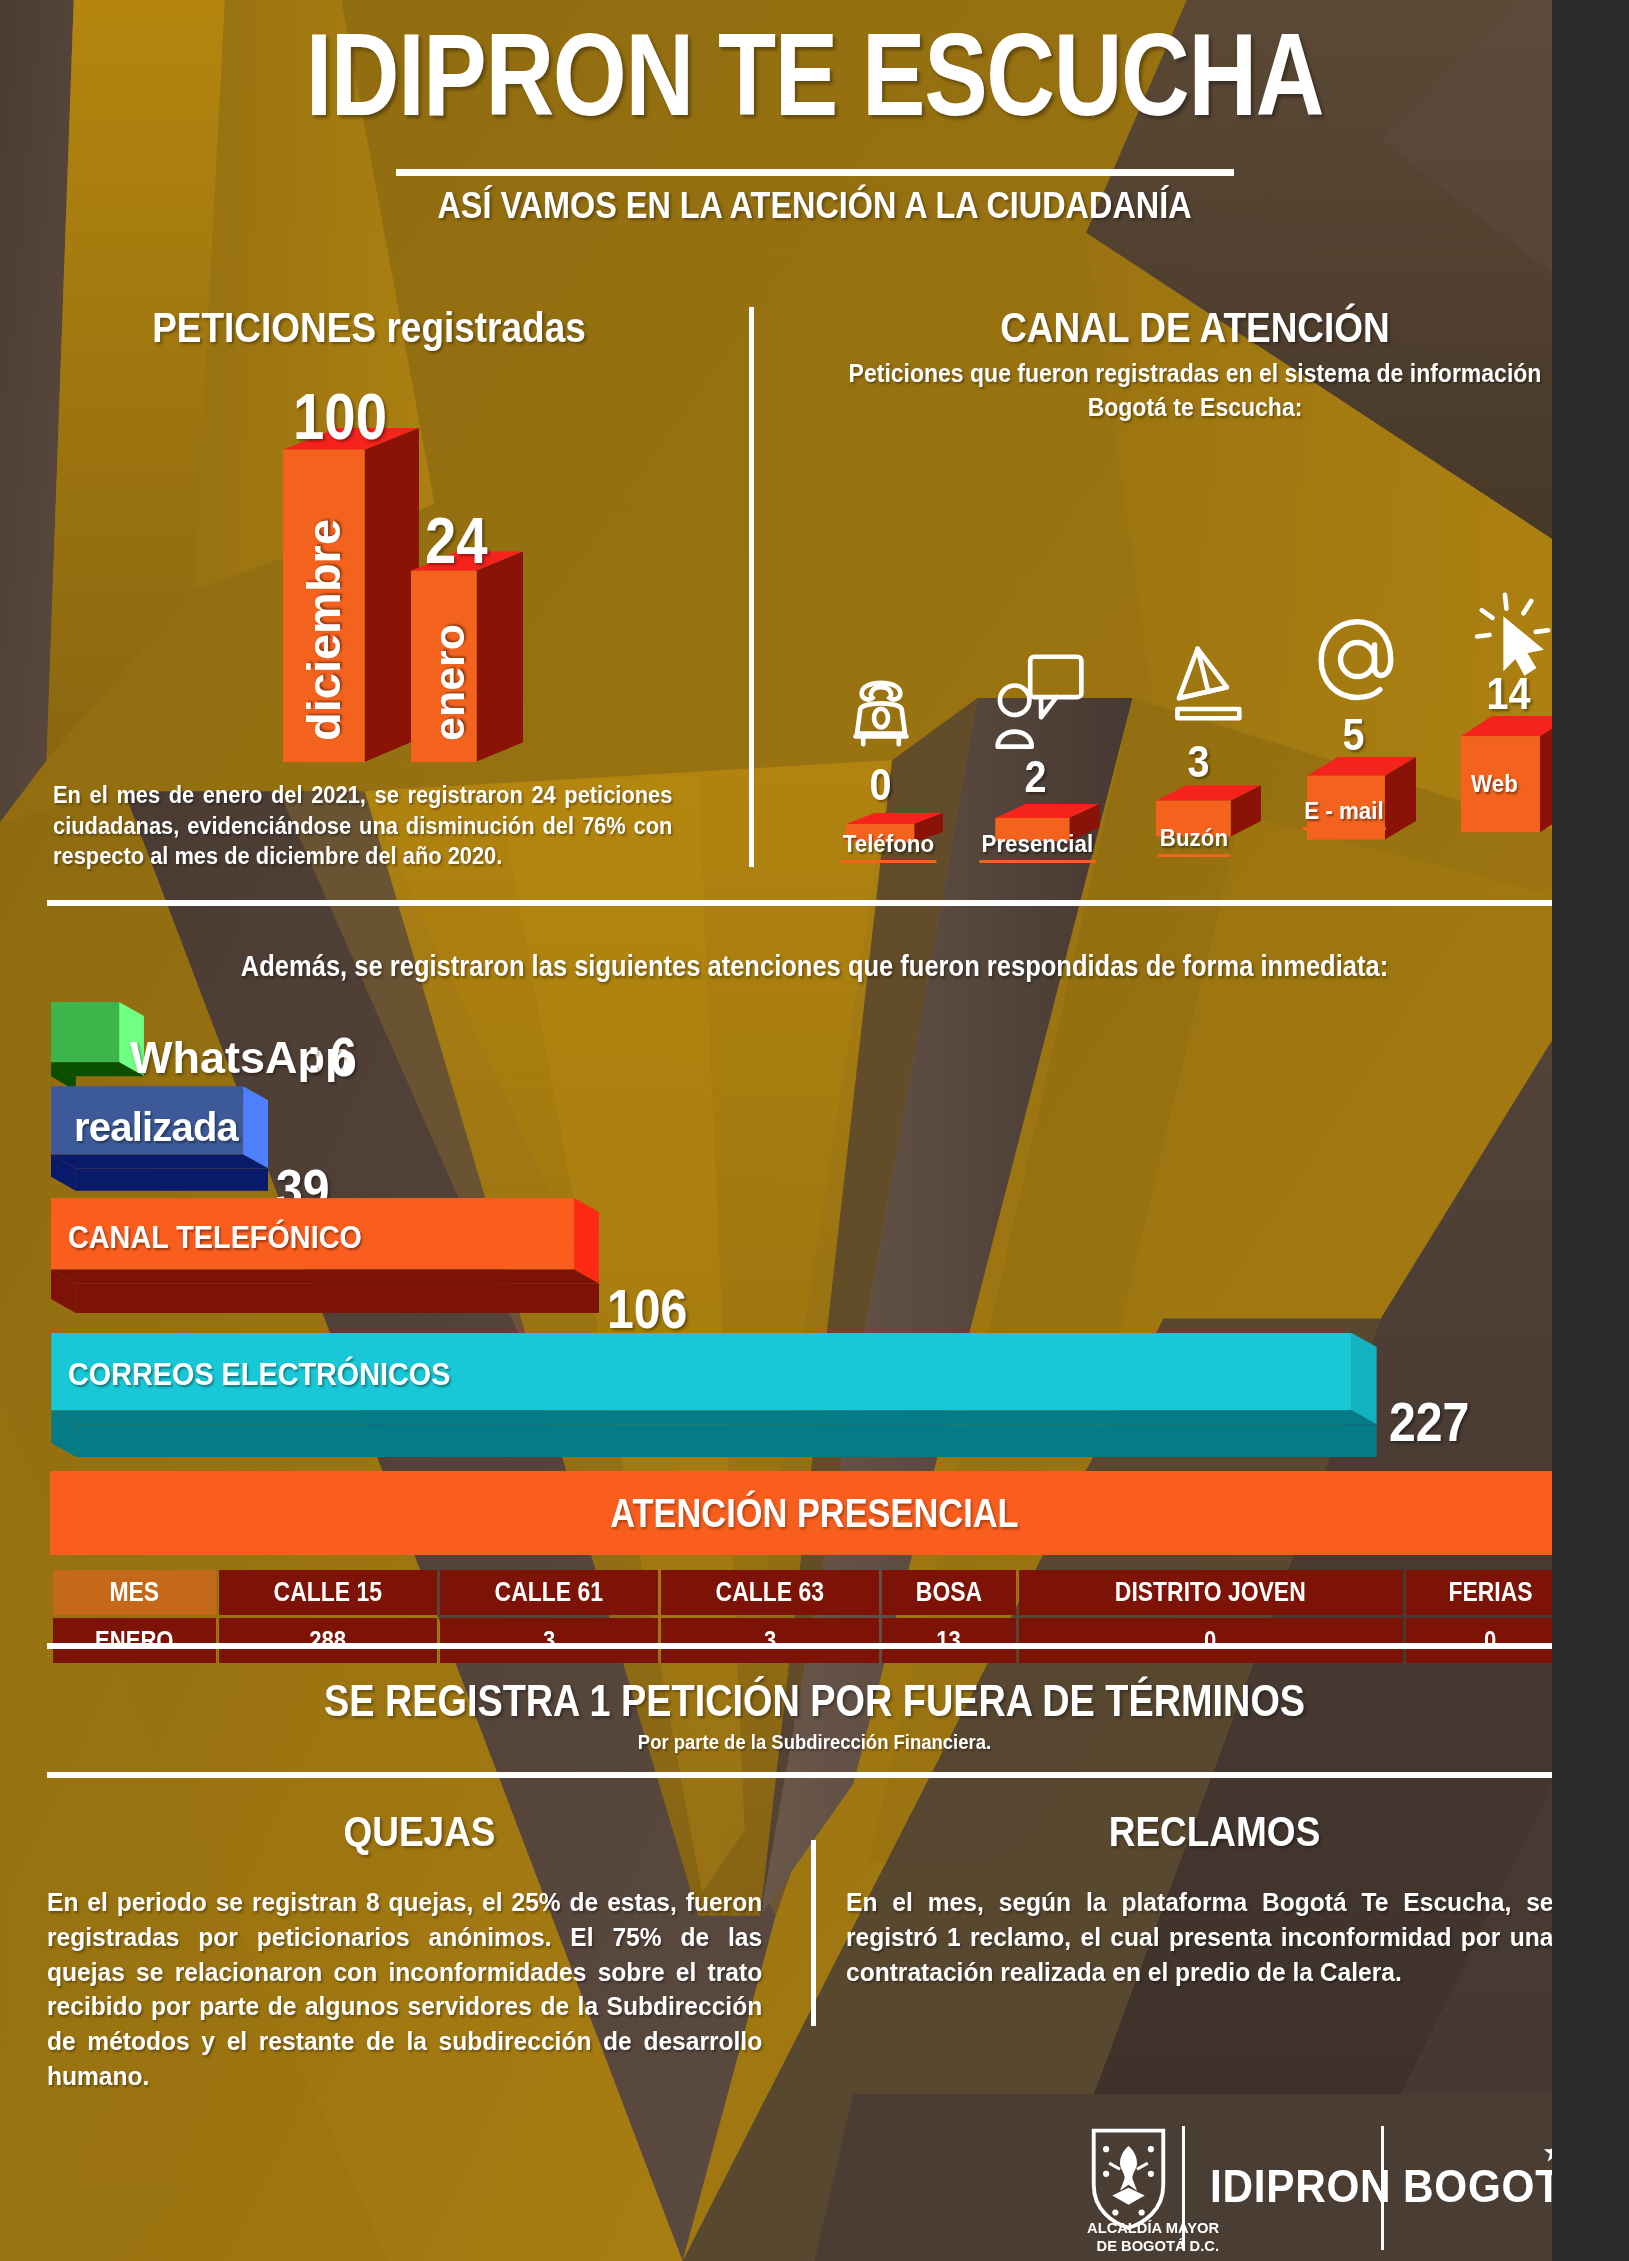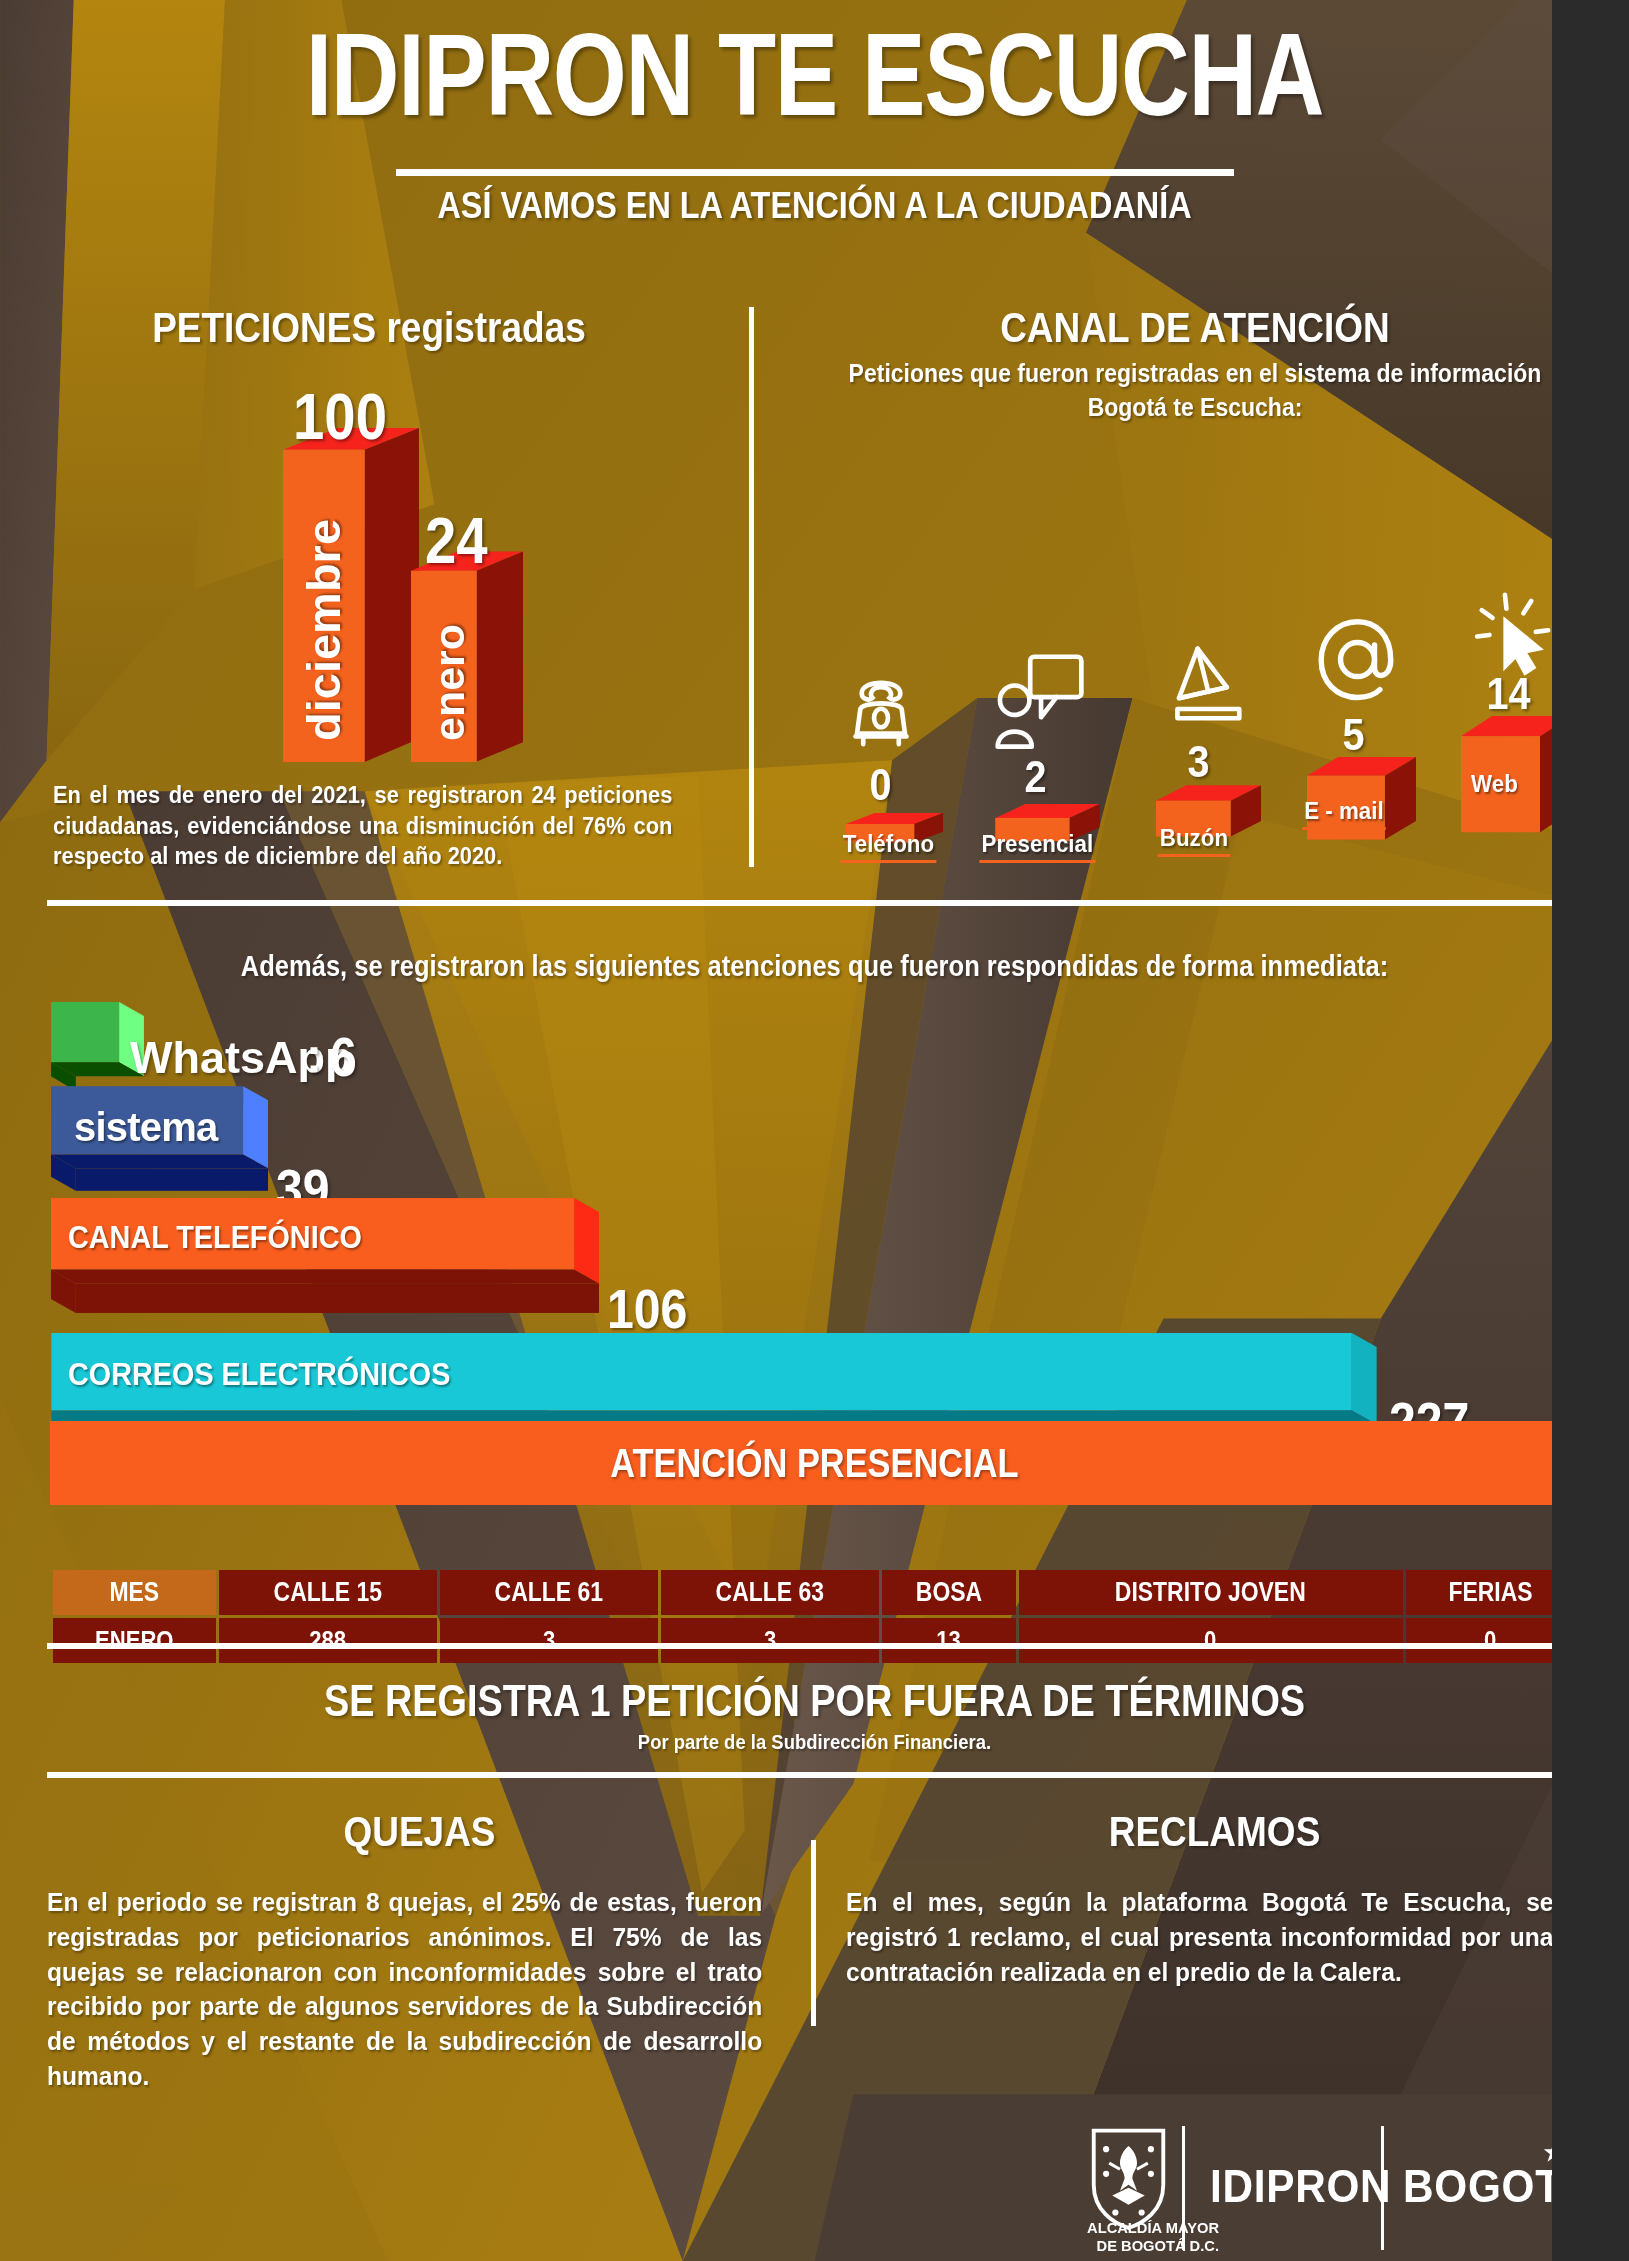--- a/index.html
+++ b/index.html
@@ -103,21 +103,21 @@
   
   .hbar { position:absolute; }
   .hval {
     position:absolute; color:#fff; font-weight:bold; font-size:56px;
     text-shadow:2.3px 2.3px 3.1px rgba(0,0,0,.4);
     transform:scaleX(.86); transform-origin:left center;
   }
 
   
   #tbl-banner {
-    position:absolute; left:50px; top:1421px; width:1528px; height:84px;
+    position:absolute; left:50px; top:1471px; width:1528px; height:84px;
     background:#FA5E1E; display:flex; align-items:center; justify-content:center;
   }
   #tbl-banner span {
     color:#fff; font-size:40px; font-weight:bold;
     transform:scaleX(.86); transform-origin:center center;
     text-shadow:1.6px 1.6px 3.1px rgba(0,0,0,.35);
   }
   #tbl { position:absolute; left:50px; top:1567px; width:1528px; }
   #tbl table { border-collapse:separate; border-spacing:3.9px 3.1px; width:100%; }
   #tbl th, #tbl td {
@@ -376,21 +376,21 @@
 
   <div class="hbar" style="left:51px; top:1086px;">
     <svg width="217" height="105" viewBox="0 0 280 135">
       <rect x="0" y="0" width="248" height="88" fill="#3C5A9A"></rect>
       <polygon points="248,0 280,18 280,106 248,88" fill="#4E7FFF"></polygon>
       <polygon points="0,88 248,88 280,106 32,106" fill="#0A1A6B"></polygon>
       <polygon points="0,88 32,106 32,135 0,117" fill="#0A1A6B"></polygon>
       <rect x="32" y="106" width="248" height="29" fill="#0A1A6B"></rect>
     </svg>
   </div>
-  <div style="position:absolute; left:74px; top:1105px; color:#fff; font-size:40px; font-weight:bold; letter-spacing:-0.8px; text-shadow:1.6px 1.6px 2.3px rgba(0,0,0,.4);">sistema</div>
+  <div style="position:absolute; left:74px; top:1105px; color:#fff; font-size:40px; font-weight:bold; letter-spacing:-0.8px; text-shadow:1.6px 1.6px 2.3px rgba(0,0,0,.4);">realizada</div>
   <div class="hval" style="left:276px; top:1156px;">39</div>
 
   <div class="hbar" style="left:51px; top:1198px;">
     <svg width="548" height="115" viewBox="0 0 706 148">
       <rect x="0" y="0" width="674" height="92" fill="#FA5E1E"></rect>
       <polygon points="674,0 706,18 706,110 674,92" fill="#FF2A13"></polygon>
       <polygon points="0,92 674,92 706,110 32,110" fill="#7D1306"></polygon>
       <polygon points="0,92 32,110 32,148 0,130" fill="#7D1306"></polygon>
       <rect x="32" y="110" width="674" height="38" fill="#7D1306"></rect>
     </svg>

